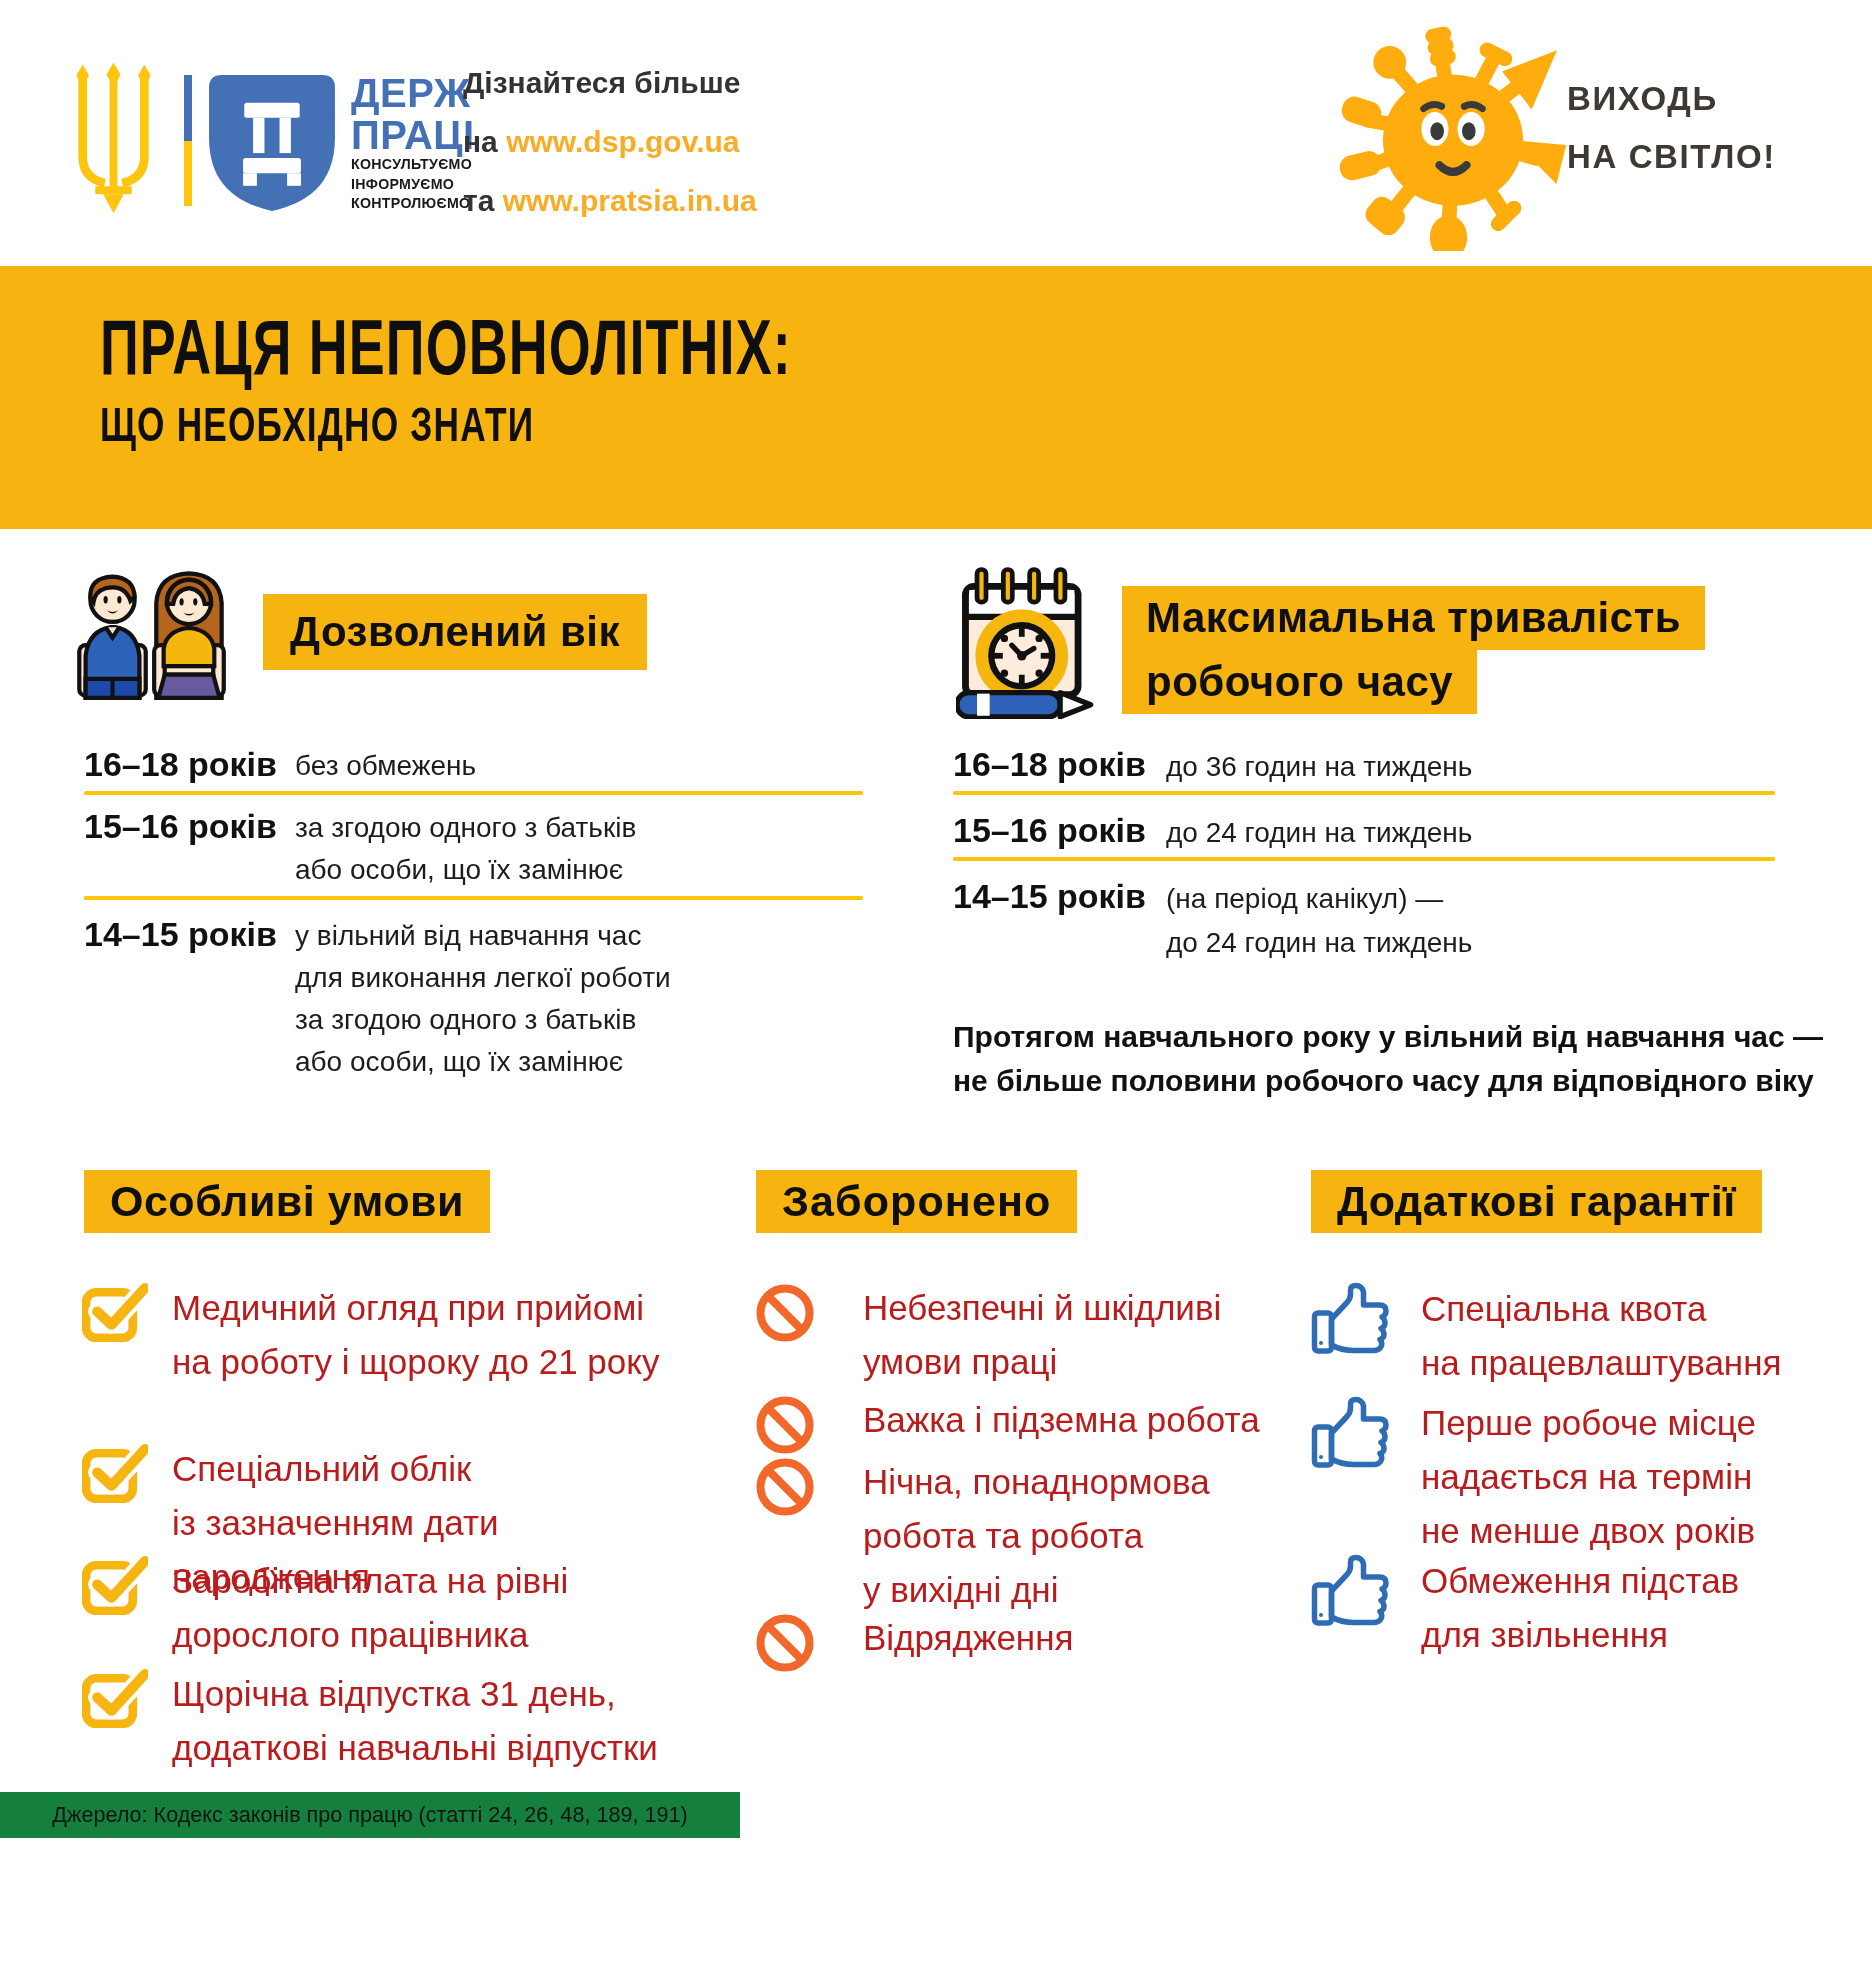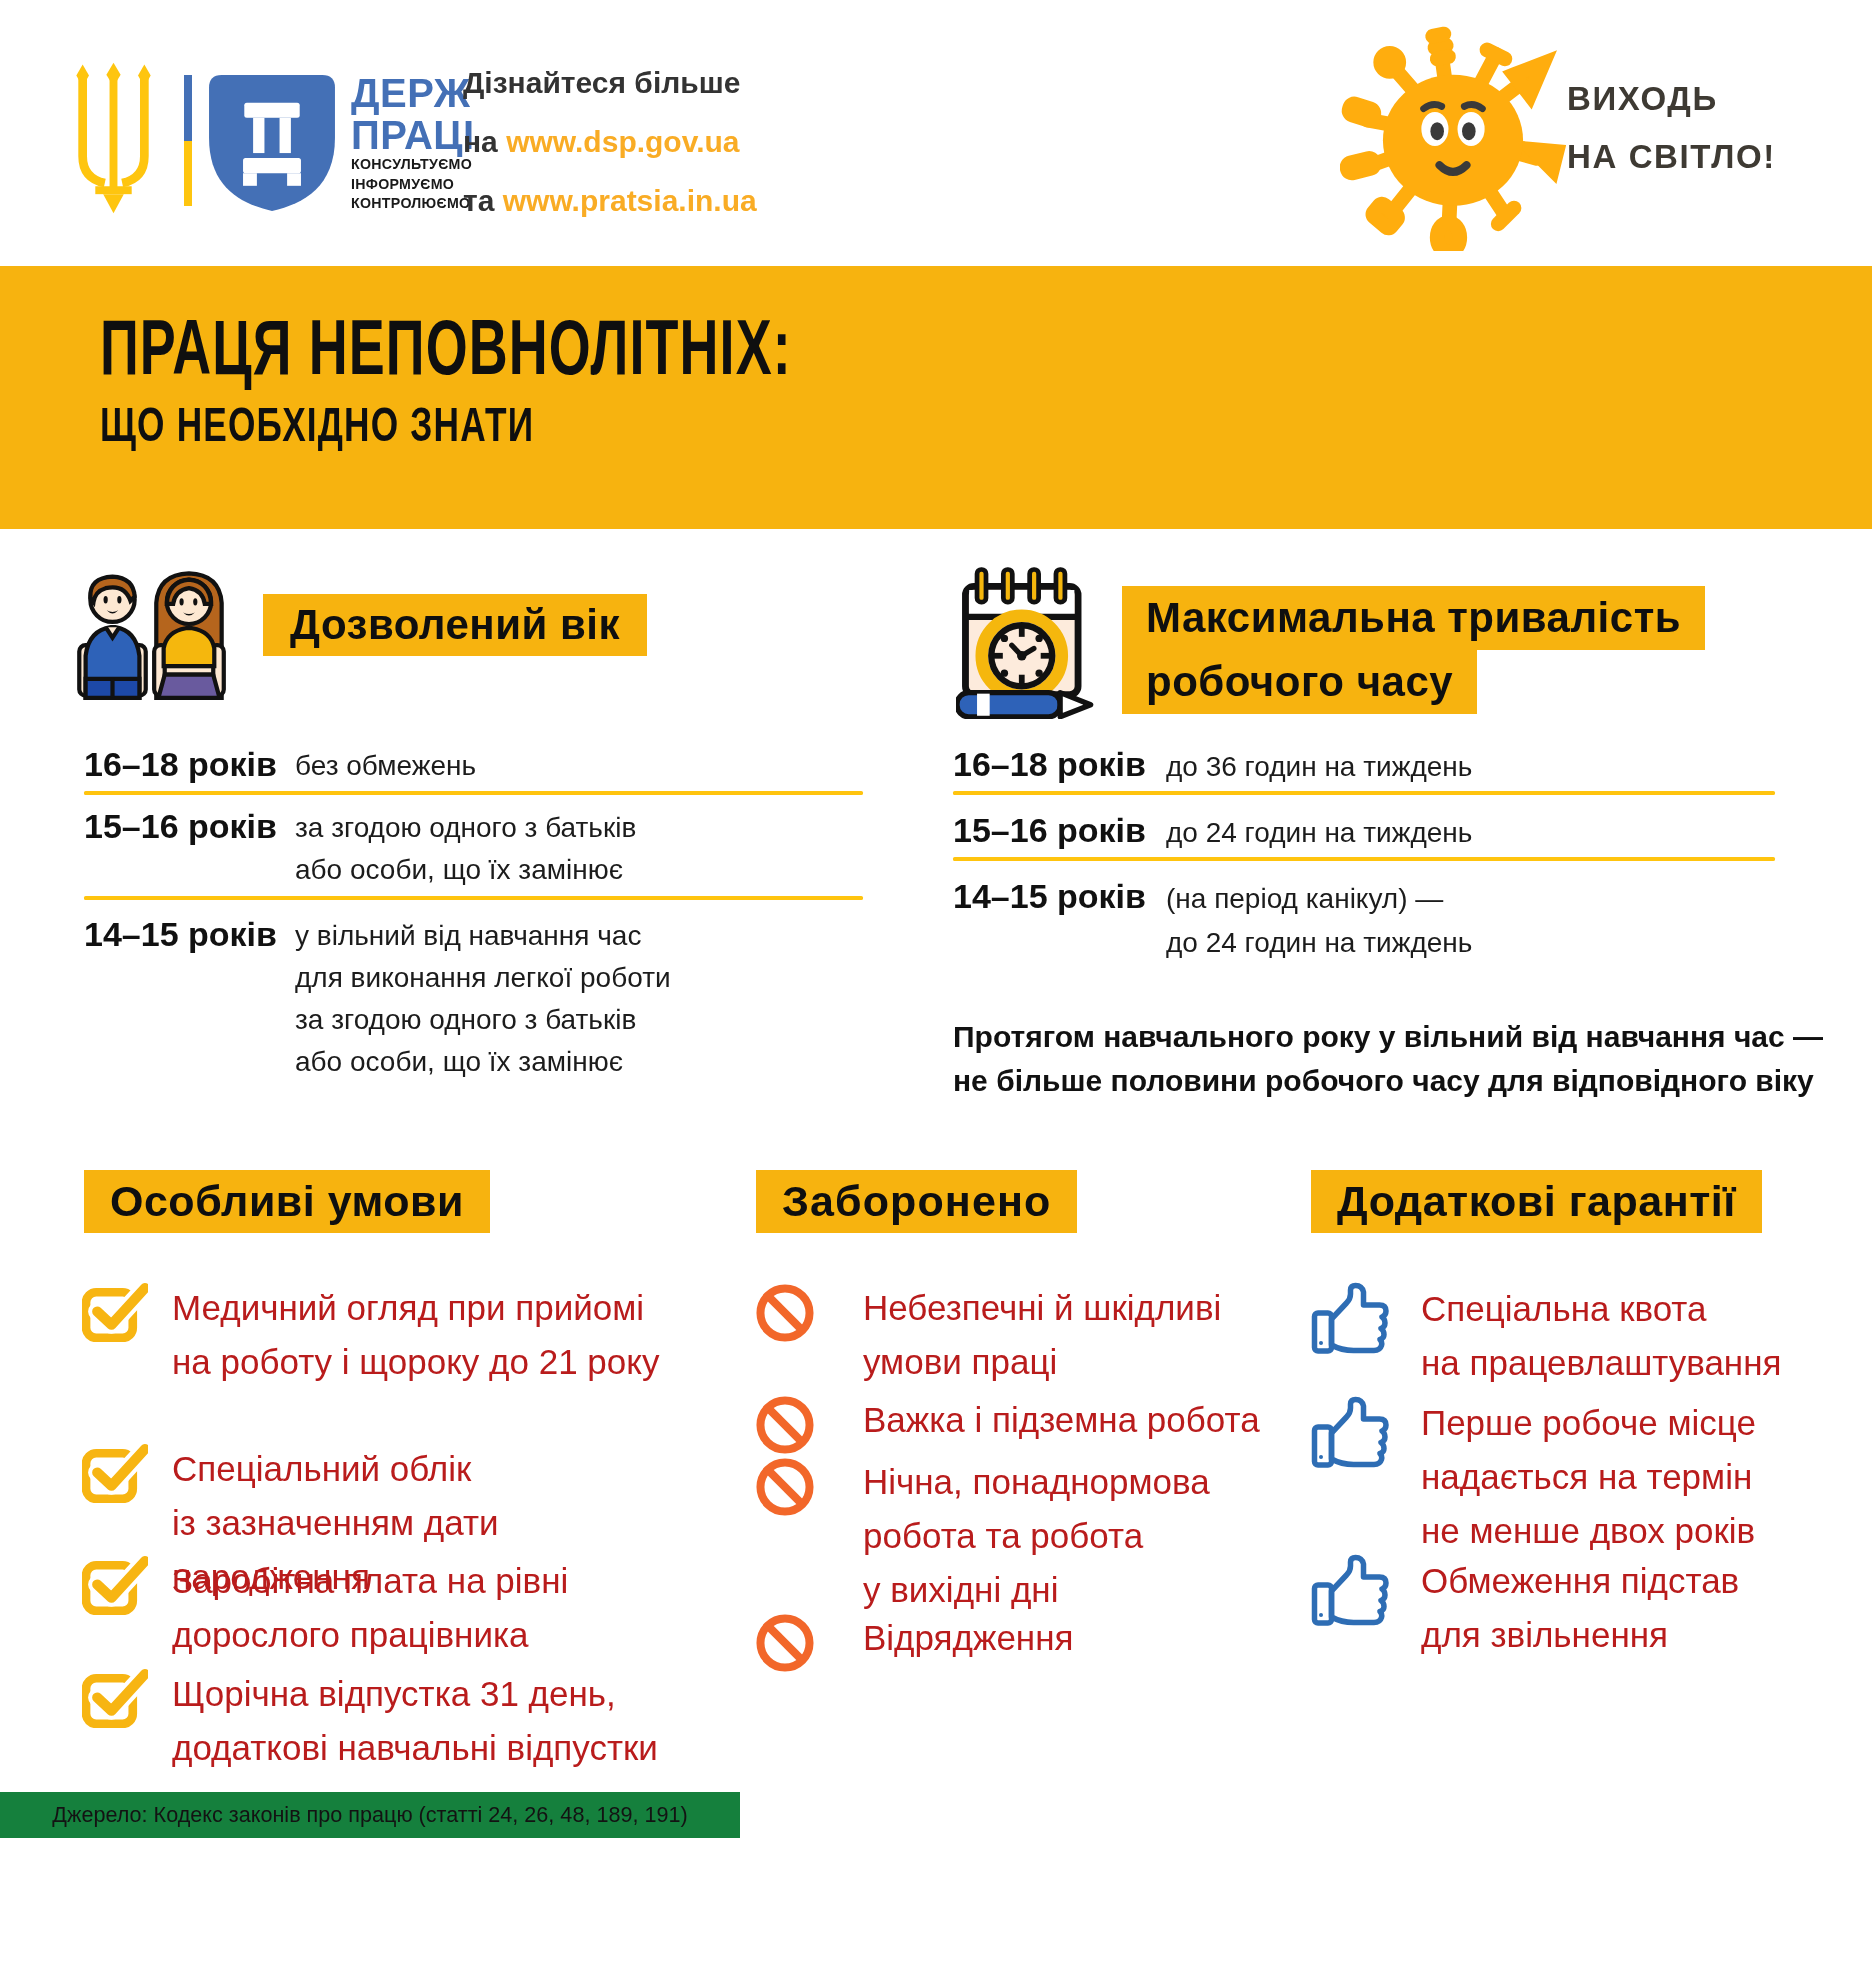--- a/index.html
+++ b/index.html
@@ -23,21 +23,21 @@
   
   .banner{left:0;top:266px;width:1873px;height:263px;background:#F7B30F;}
   .banner-title{left:100px;top:303px;font-size:77px;font-weight:700;color:#0f0f0f;
     letter-spacing:1.6px;transform:scaleX(.70);transform-origin:left top;white-space:nowrap;}
   .banner-subtitle{left:100px;top:396px;font-size:49px;font-weight:700;color:#0f0f0f;
     letter-spacing:1.6px;transform:scaleX(.72);transform-origin:left top;white-space:nowrap;}
 
   
   .badge{background:#F7B30F;color:#0f0f0f;font-weight:700;display:inline-block;
     white-space:nowrap;letter-spacing:0.5px;}
-  .badge.h1{height:62px;line-height:62px;padding:0 27px;font-size:42px;}
+  .badge.h1{height:62px;line-height:62px;padding:7px 27px;font-size:42px;}
   .badge.h2{height:64px;line-height:64px;padding:0 24px;font-size:42px;}
   .badge.h3{height:63px;line-height:63px;padding:0 26px;font-size:43px;}
 
   
   .row{position:absolute;}
   .age{position:absolute;left:0;top:0;font-size:34px;font-weight:700;color:#111;white-space:nowrap;}
   .val{position:absolute;top:0;font-size:28px;font-weight:400;color:#1c1c1c;line-height:42px;}
   .tbl-left .val{left:211px;width:606px;}
   .tbl-right .val{left:213px;width:658px;line-height:44px;}
   .divider{position:absolute;height:3.7px;border-radius:1.6px;background:#FFC40E;}

